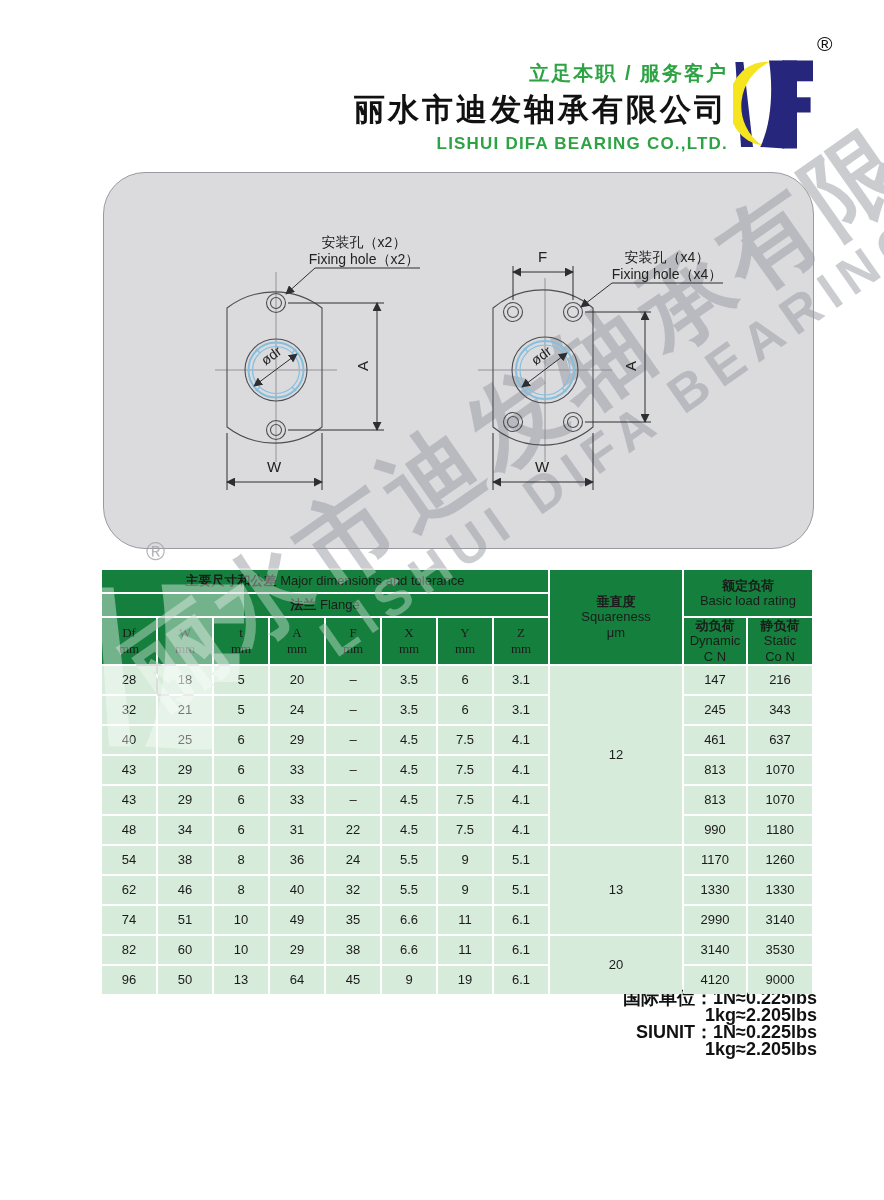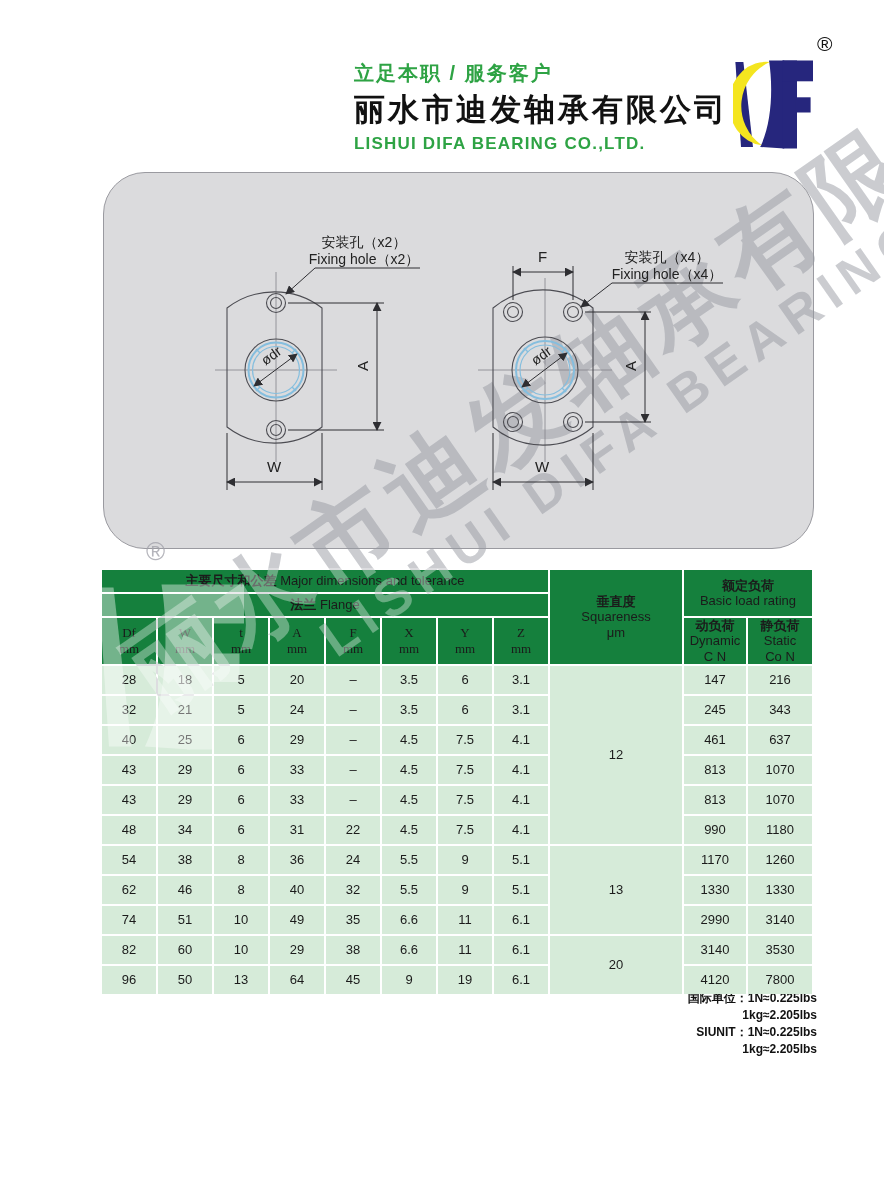--- a/index.html
+++ b/index.html
@@ -1,20 +1,20 @@
 <!DOCTYPE html>
 <html><head>
 <meta charset="utf-8">
 <style>
   html,body{margin:0;padding:0;background:#fff;}
   #page{position:relative;width:884px;height:1200px;background:#fff;overflow:hidden;
         font-family:"Liberation Sans","DejaVu Sans",sans-serif;color:#1c1c1c;}
 
   
-  .hdr-block{position:absolute;right:156px;top:60px;text-align:left;}
+  .hdr-block{position:absolute;right:156px;top:60px;text-align:right;}
   .slogan{font-size:20px;font-weight:700;color:#2ea344;letter-spacing:2px;}
   .company-cn{font-size:31px;font-weight:700;color:#111;letter-spacing:3px;margin-top:2px;}
   .company-en{font-size:17px;font-weight:700;color:#2ea344;letter-spacing:1.2px;margin-top:3px;}
   .logo-box{position:absolute;left:733px;top:57px;width:80px;height:95px;}
   .reg-top{position:absolute;left:817px;top:32px;font-size:21px;color:#111;}
 
   
   .panel{position:absolute;left:103px;top:172px;width:709px;height:375px;
          background:#dbdbdd;border:1px solid #9a9aa0;border-radius:42px;z-index:1;}
 
@@ -45,21 +45,21 @@
   th,td{text-align:center;vertical-align:middle;padding:0;font-size:13px;color:#1b1b1b;}
   th.hdr{background:#15803d;font-weight:400;line-height:1.18;}
   .cn{font-weight:700;}
   .en{font-weight:400;}
   td.cell{background:#d6ebd9;height:28px;}
   tr.hr1{height:22px;} tr.hr2{height:22px;padding-left:20px;} tr.hr3{height:40px;}
   th.colhead{white-space:pre-line;line-height:1.25;font-family:Liberation Serif, serif;}
 
   
   #footer-notes{position:absolute;right:67px;top:990px;text-align:right;
-                font-size:12px;font-weight:700;color:#111;line-height:17px;}
+                font-size:18px;font-weight:700;color:#111;line-height:17px;}
 </style>
 </head>
 <body>
 
 <div id="page">
 
   <div class="hdr-block">
     <div class="slogan">立足本职 / 服务客户</div>
     <div class="company-cn">丽水市迪发轴承有限公司</div>
     <div class="company-en">LISHUI DIFA BEARING CO.,LTD.</div>
@@ -360,21 +360,21 @@
           <tr>
             <td class="cell">96</td>
             <td class="cell">50</td>
             <td class="cell">13</td>
             <td class="cell">64</td>
             <td class="cell">45</td>
             <td class="cell">9</td>
             <td class="cell">19</td>
             <td class="cell">6.1</td>
             <td class="cell">4120</td>
-            <td class="cell">7800</td>
+            <td class="cell">9000</td>
           </tr>
         </tbody>
     </table>
   </div>
 
   <div id="table-wm">
     <svg class="wm-logo" viewBox="0 0 100 118">
       <g fill="#ffffff">
         <path d="M3,6 L13,6 L25,112 L10,112 Z"></path>
         <path d="M45,4 L64,4 L64,114 L34,112 C49,82 50,36 45,4 Z"></path>

